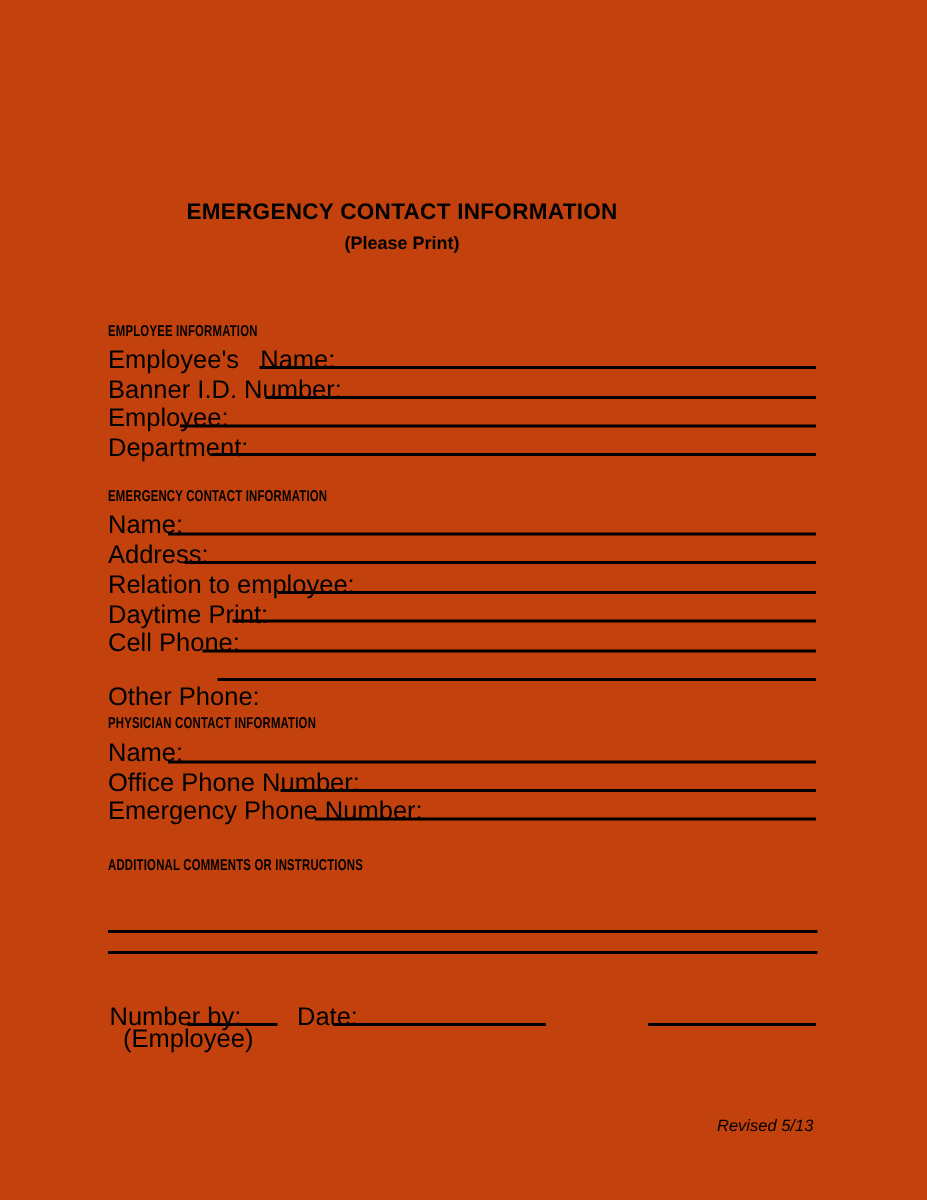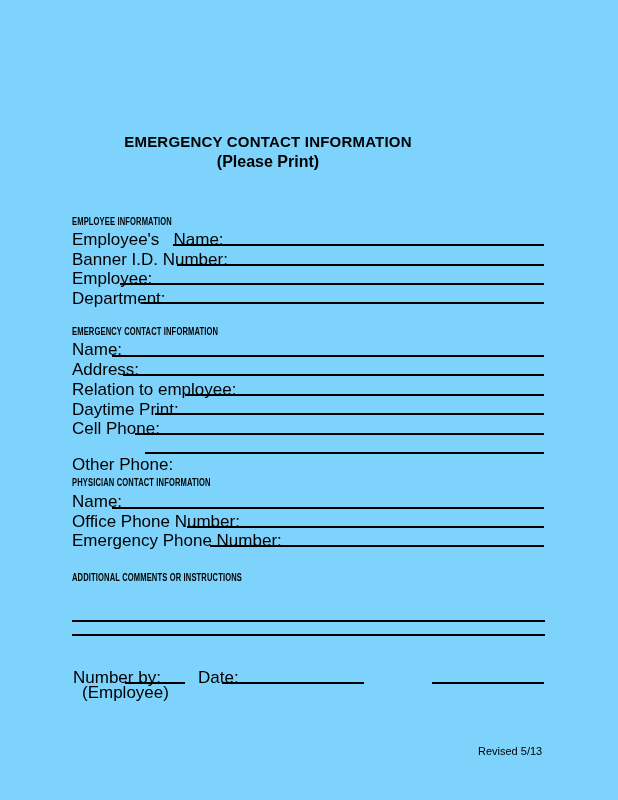--- a/index.html
+++ b/index.html
@@ -1,31 +1,31 @@
 <!DOCTYPE html>
 <html><head>
 <meta charset="utf-8">
 <style>
   html,body{margin:0;padding:0;background:#ffffff;}
   .page{
     position:relative;
     width:618px;height:800px;
-    background:#7dd3fc;
+    background:#c2410c;
     font-family:"Liberation Sans","DejaVu Sans",sans-serif;
     color:#000;
     overflow:hidden;
   }
   .title-block{
     position:absolute;
     left:0;top:133px;width:536px;
     text-align:center;
     font-weight:bold;
   }
   .title-line1{font-size:15px;line-height:18px;letter-spacing:0.2px;}
-  .title-line2{font-size:16px;line-height:16px;margin-top:3px;}
+  .title-line2{font-size:12px;line-height:16px;margin-top:3px;}
   .hdr{
     position:absolute;
     left:72px;
     font-weight:bold;
     font-size:10.5px;
     line-height:12px;
     white-space:nowrap;
     transform:scaleX(0.72);
     transform-origin:0 0;
     letter-spacing:0.2px;
@@ -38,21 +38,21 @@
     white-space:pre;
   }
   .line{
     position:absolute;
     height:1.5px;
     background:#000;
   }
   .footer-note{
     position:absolute;
     left:478px;top:745px;
-    font-size:11px;line-height:13px;
+    font-size:11px;line-height:13px;font-style:italic;
   }
 </style>
 </head>
 <body>
 
 <div class="page">
 
   <div class="title-block">
     <div class="title-line1">EMERGENCY CONTACT INFORMATION</div>
     <div class="title-line2">(Please Print)</div>

